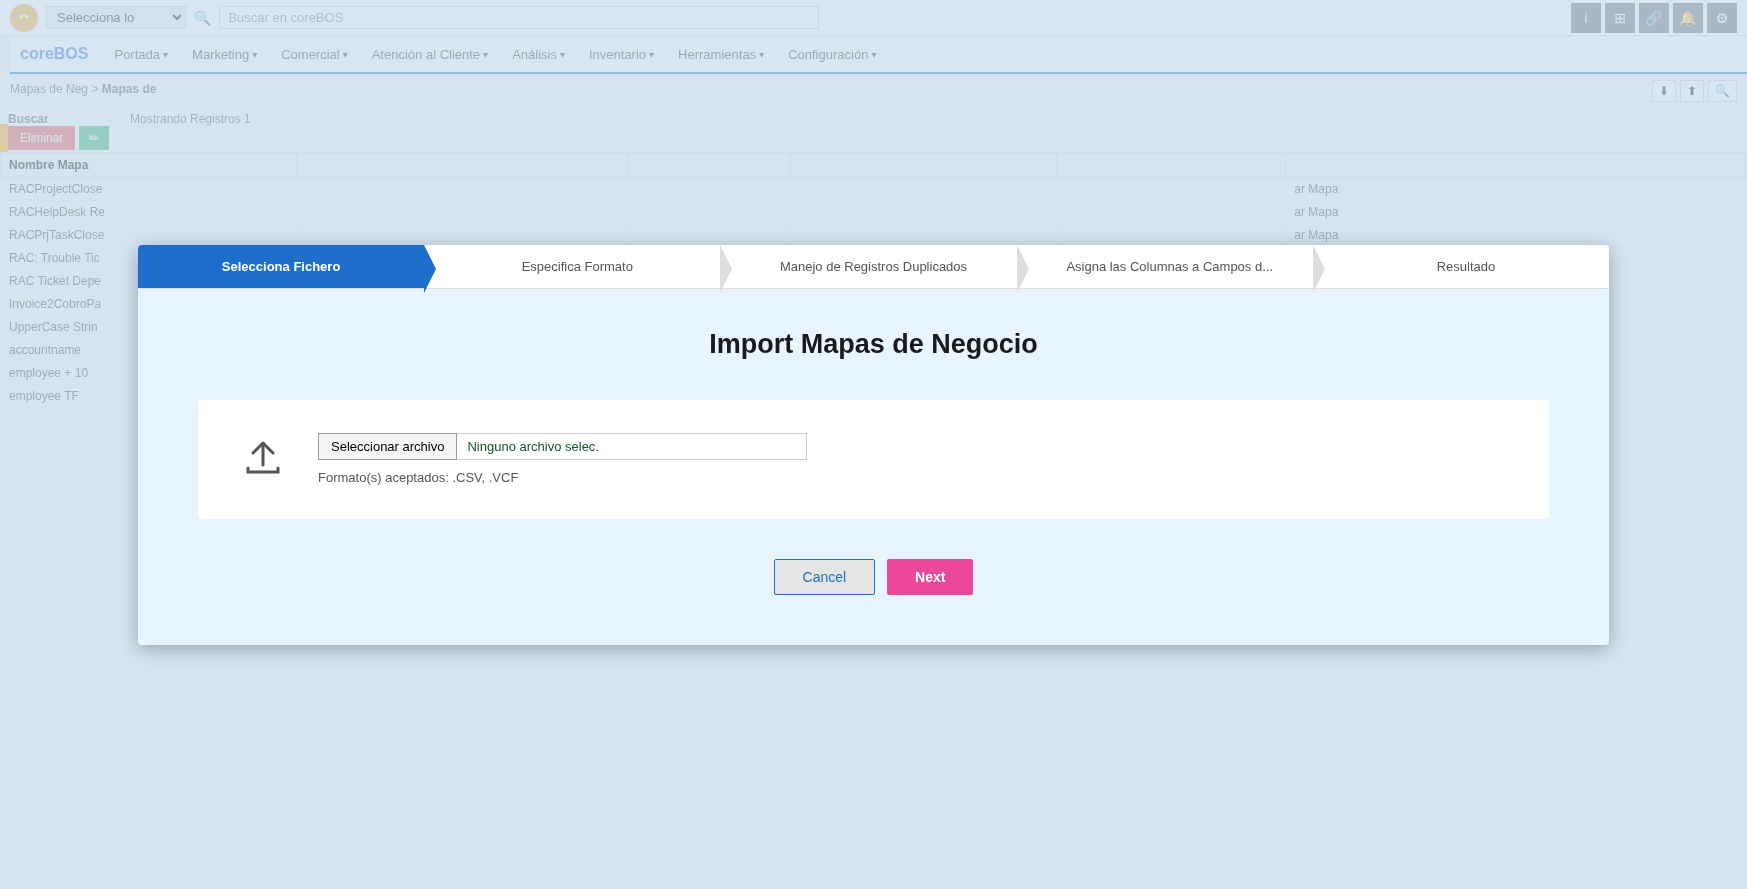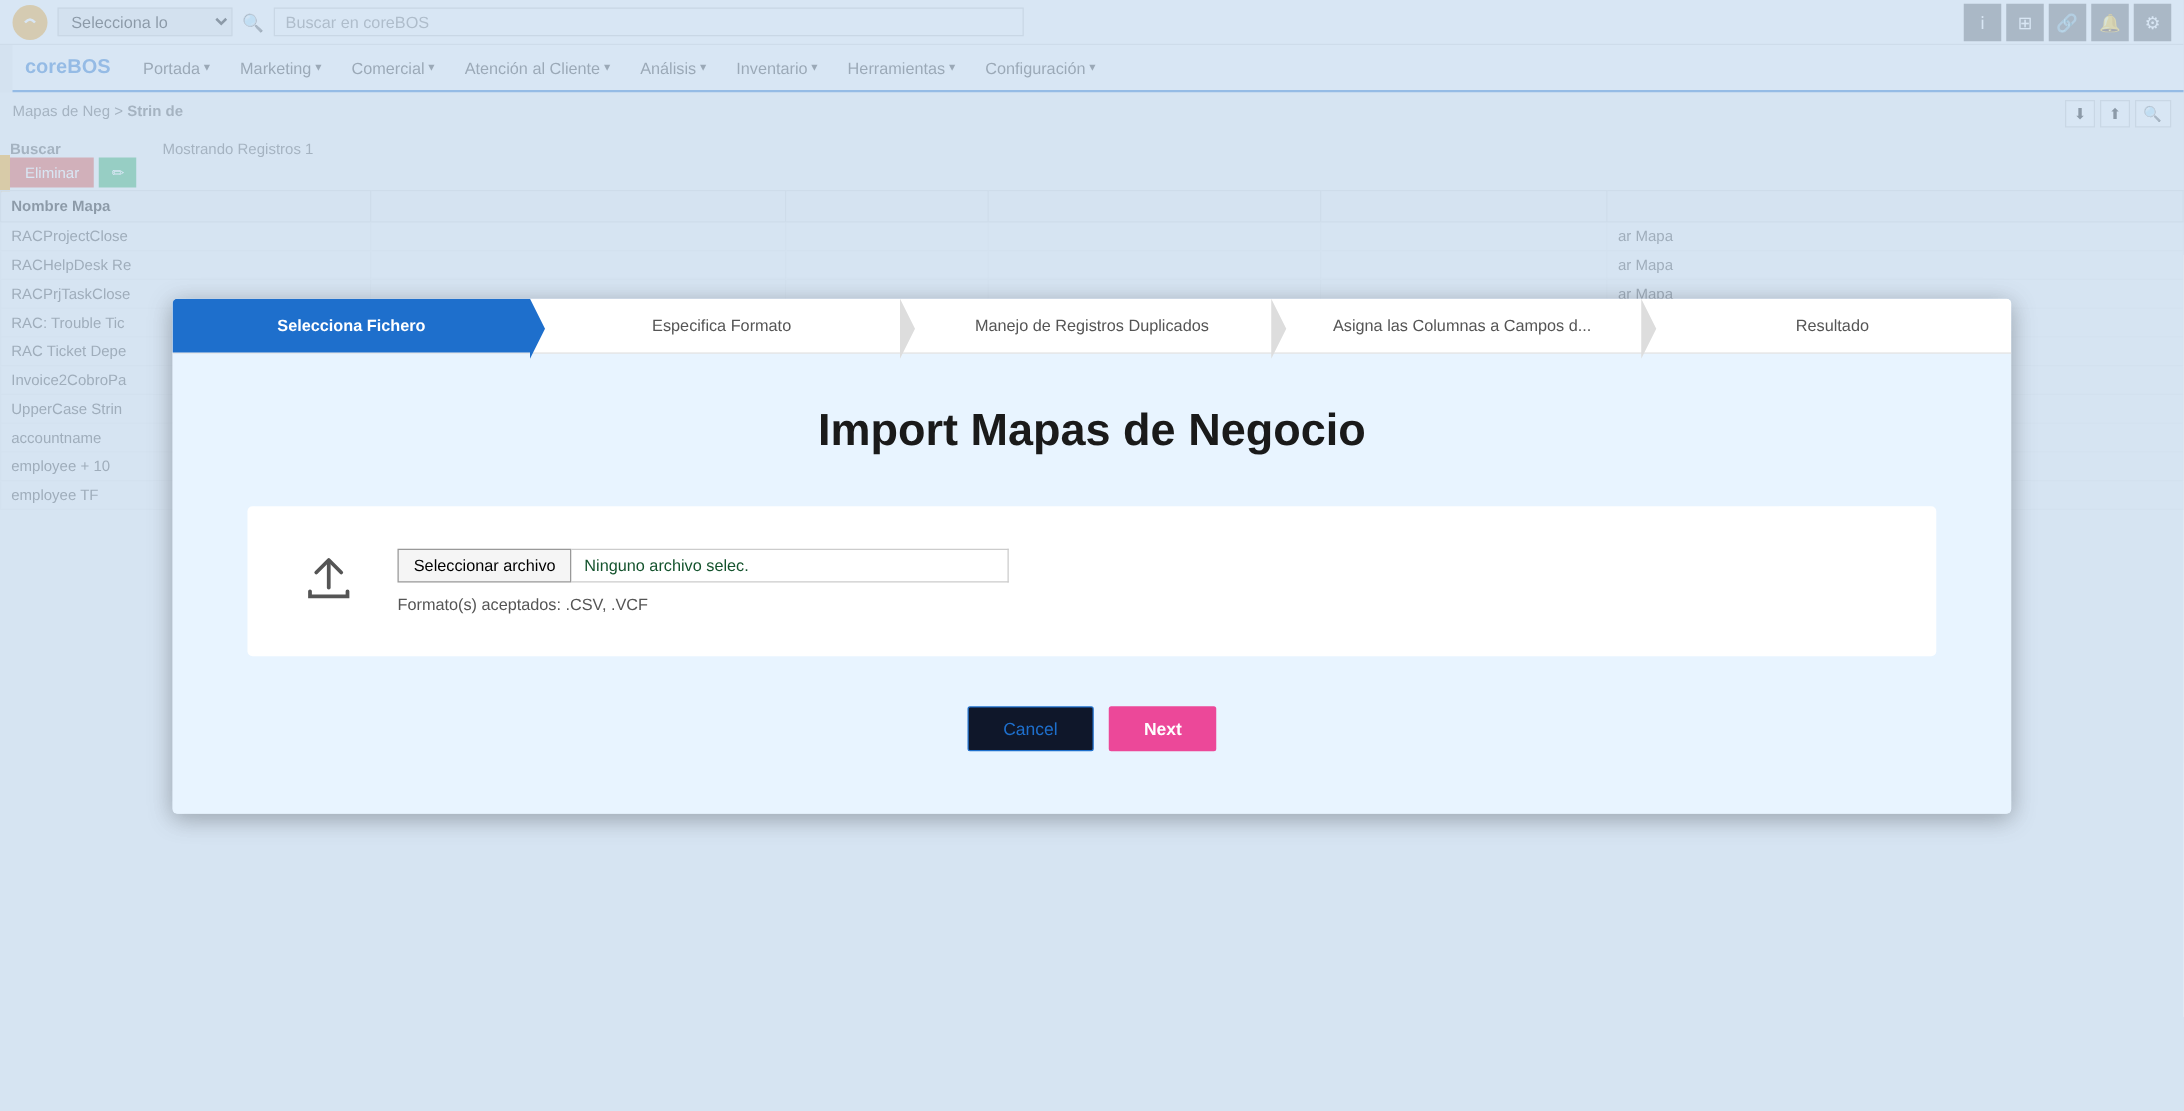--- a/index.html
+++ b/index.html
@@ -60,21 +60,21 @@
     }
     .wizard-step.active::after { border-left-color: #1e6fcc; }
     .wizard-step:not(:first-child) { padding-left: 20px; }
 
     
     .modal-body {
       padding: 40px 60px 50px;
       background: #e8f4ff;
     }
     .modal-title {
-      text-align: center; font-size: 36px; font-weight: bold; color: #1a1a1a;
+      text-align: center; font-size: 27px; font-weight: bold; color: #1a1a1a;
       margin-bottom: 40px;
     }
 
     
     .upload-area {
       background: #fff; border-radius: 4px; padding: 30px 40px;
       display: flex; align-items: center; gap: 30px;
       margin-bottom: 40px;
     }
     .upload-icon { font-size: 40px; color: #555; }
@@ -86,21 +86,21 @@
     }
     .file-name-box {
       border: 1px solid #ccc; border-left: none; padding: 5px 10px;
       font-size: 13px; min-width: 350px; color: #14532d;
     }
     .format-hint { font-size: 13px; color: #555; }
 
     
     .modal-actions { display: flex; justify-content: center; gap: 12px; }
     .btn-cancel {
-      padding: 9px 28px; border: 1px solid #1e6fcc; background: #0f172a;
+      padding: 9px 28px; border: 1px solid #1e6fcc; background: #e5e5e5;
       color: #1e6fcc; font-size: 14px; cursor: pointer; border-radius: 2px; text-align: center;
     }
     .btn-next {
       padding: 9px 28px; border: none; background: #ec4899;
       color: #fff; font-size: 14px; cursor: pointer; border-radius: 2px;
       font-weight: bold;
     }
     .btn-delete { background: #e74c3c; color: white; border: none; padding: 5px 12px; font-size: 12px; cursor: pointer; }
     .btn-edit { background: #27ae60; color: white; border: none; padding: 5px 12px; font-size: 12px; cursor: pointer; }
 
@@ -168,21 +168,21 @@
     <span>Configuración</span>
     <span class="chevron">▾</span>
   </div>
 </div>
 
 <div style="position:absolute; top:74px; left:0; right:0; bottom:0; background:#f8f8f8; z-index:1;">
 
   <div style="position:absolute; left:0; top:50px; background:orange; width:8px; height:30px;"></div>
 
   <div style="position:absolute; top:0; left:10px; font-size:12px; color:#555; padding:8px 0;">
-    <span>Mapas de Neg</span> &gt; <strong>Strin de</strong>
+    <span>Mapas de Neg</span> &gt; <strong>Mapas de</strong>
   </div>
 
   <div style="position:absolute; top:0; right:10px; display:flex; gap:4px; padding:6px 0;">
     <button style="border:1px solid #ccc; background:#fff; padding:3px 6px; font-size:12px; cursor:pointer;">⬇</button>
     <button style="border:1px solid #ccc; background:#fff; padding:3px 6px; font-size:12px; cursor:pointer;">⬆</button>
     <button style="border:1px solid #ccc; background:#fff; padding:3px 6px; font-size:12px; cursor:pointer;">🔍</button>
   </div>
 
   <div style="position:absolute; top:30px; left:0; width:120px; padding:8px;">
     <div style="font-size:12px; font-weight:bold; color:#555; margin-bottom:4px;">Buscar</div>

